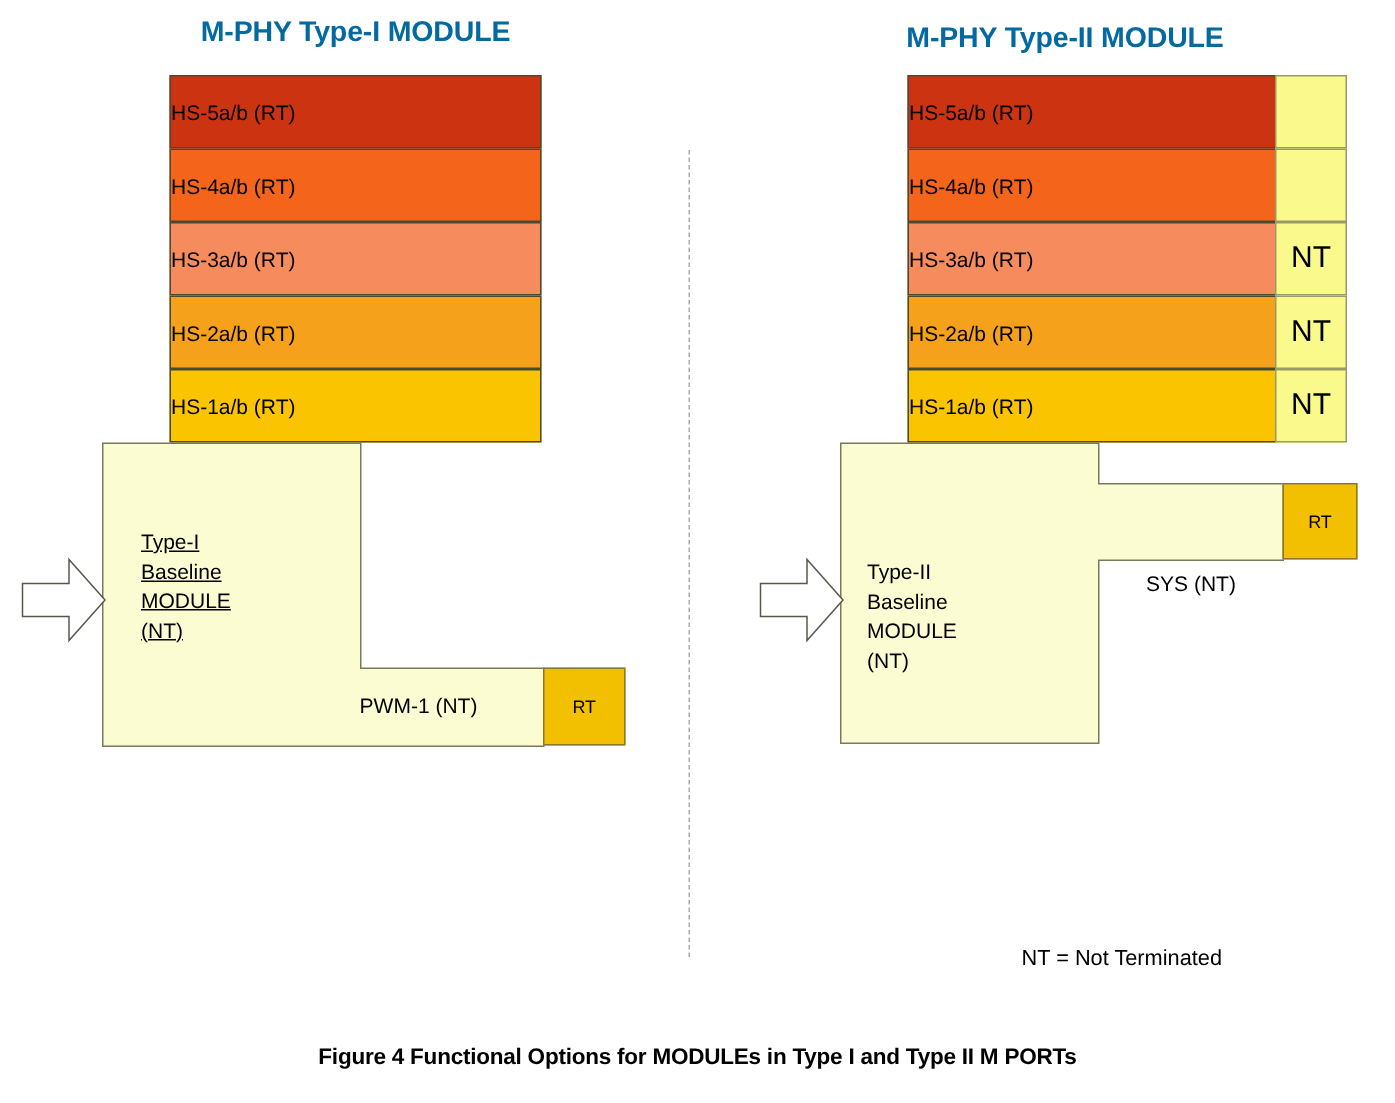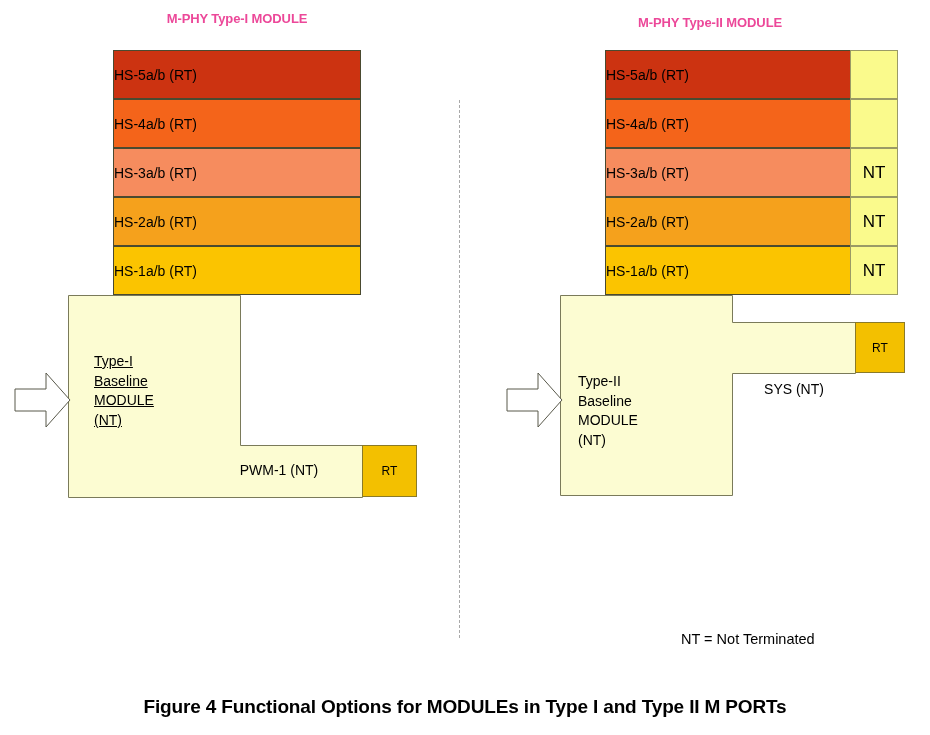--- a/index.html
+++ b/index.html
@@ -17,26 +17,26 @@
     position: relative;
     width: 930px;
     height: 735px;
     overflow: hidden;
     background: #ffffff;
   }
 
   
   .panel-title {
     position: absolute;
-    font-size: 13px;
+    font-size: 19px;
     font-weight: bold;
     letter-spacing: -0.1px;
     text-align: center;
     white-space: nowrap;
-    color: #ec4899;
+    color: #0369a1;
   }
 
   
   .hs-row {
     position: absolute;
     box-sizing: border-box;
     border: 1px solid #4a4a30;
     display: flex;
     align-items: center;
     font-size: 14px;
@@ -44,21 +44,21 @@
     white-space: nowrap;
   }
   .nt-cell {
     position: absolute;
     box-sizing: border-box;
     border: 1px solid #9a9a66;
     background: #fafa8c;
     display: flex;
     align-items: center;
     justify-content: center;
-    font-size: 17px;
+    font-size: 20px;
     color: #000;
     white-space: nowrap;
   }
 
   
   .baseline-shape {
     position: absolute;
   }
   .baseline-shape svg {
     display: block;
@@ -115,21 +115,21 @@
     text-align: center;
   }
   .legend-line { display: block; }
 
   
   .caption {
     position: absolute;
     width: 930px;
     left: 0;
     text-align: center;
-    font-size: 19px;
+    font-size: 15px;
     font-weight: bold;
     color: #000;
     letter-spacing: -0.15px;
     white-space: nowrap;
   }
 </style>
 </head>
 <body>
 
 <div id="figure">

